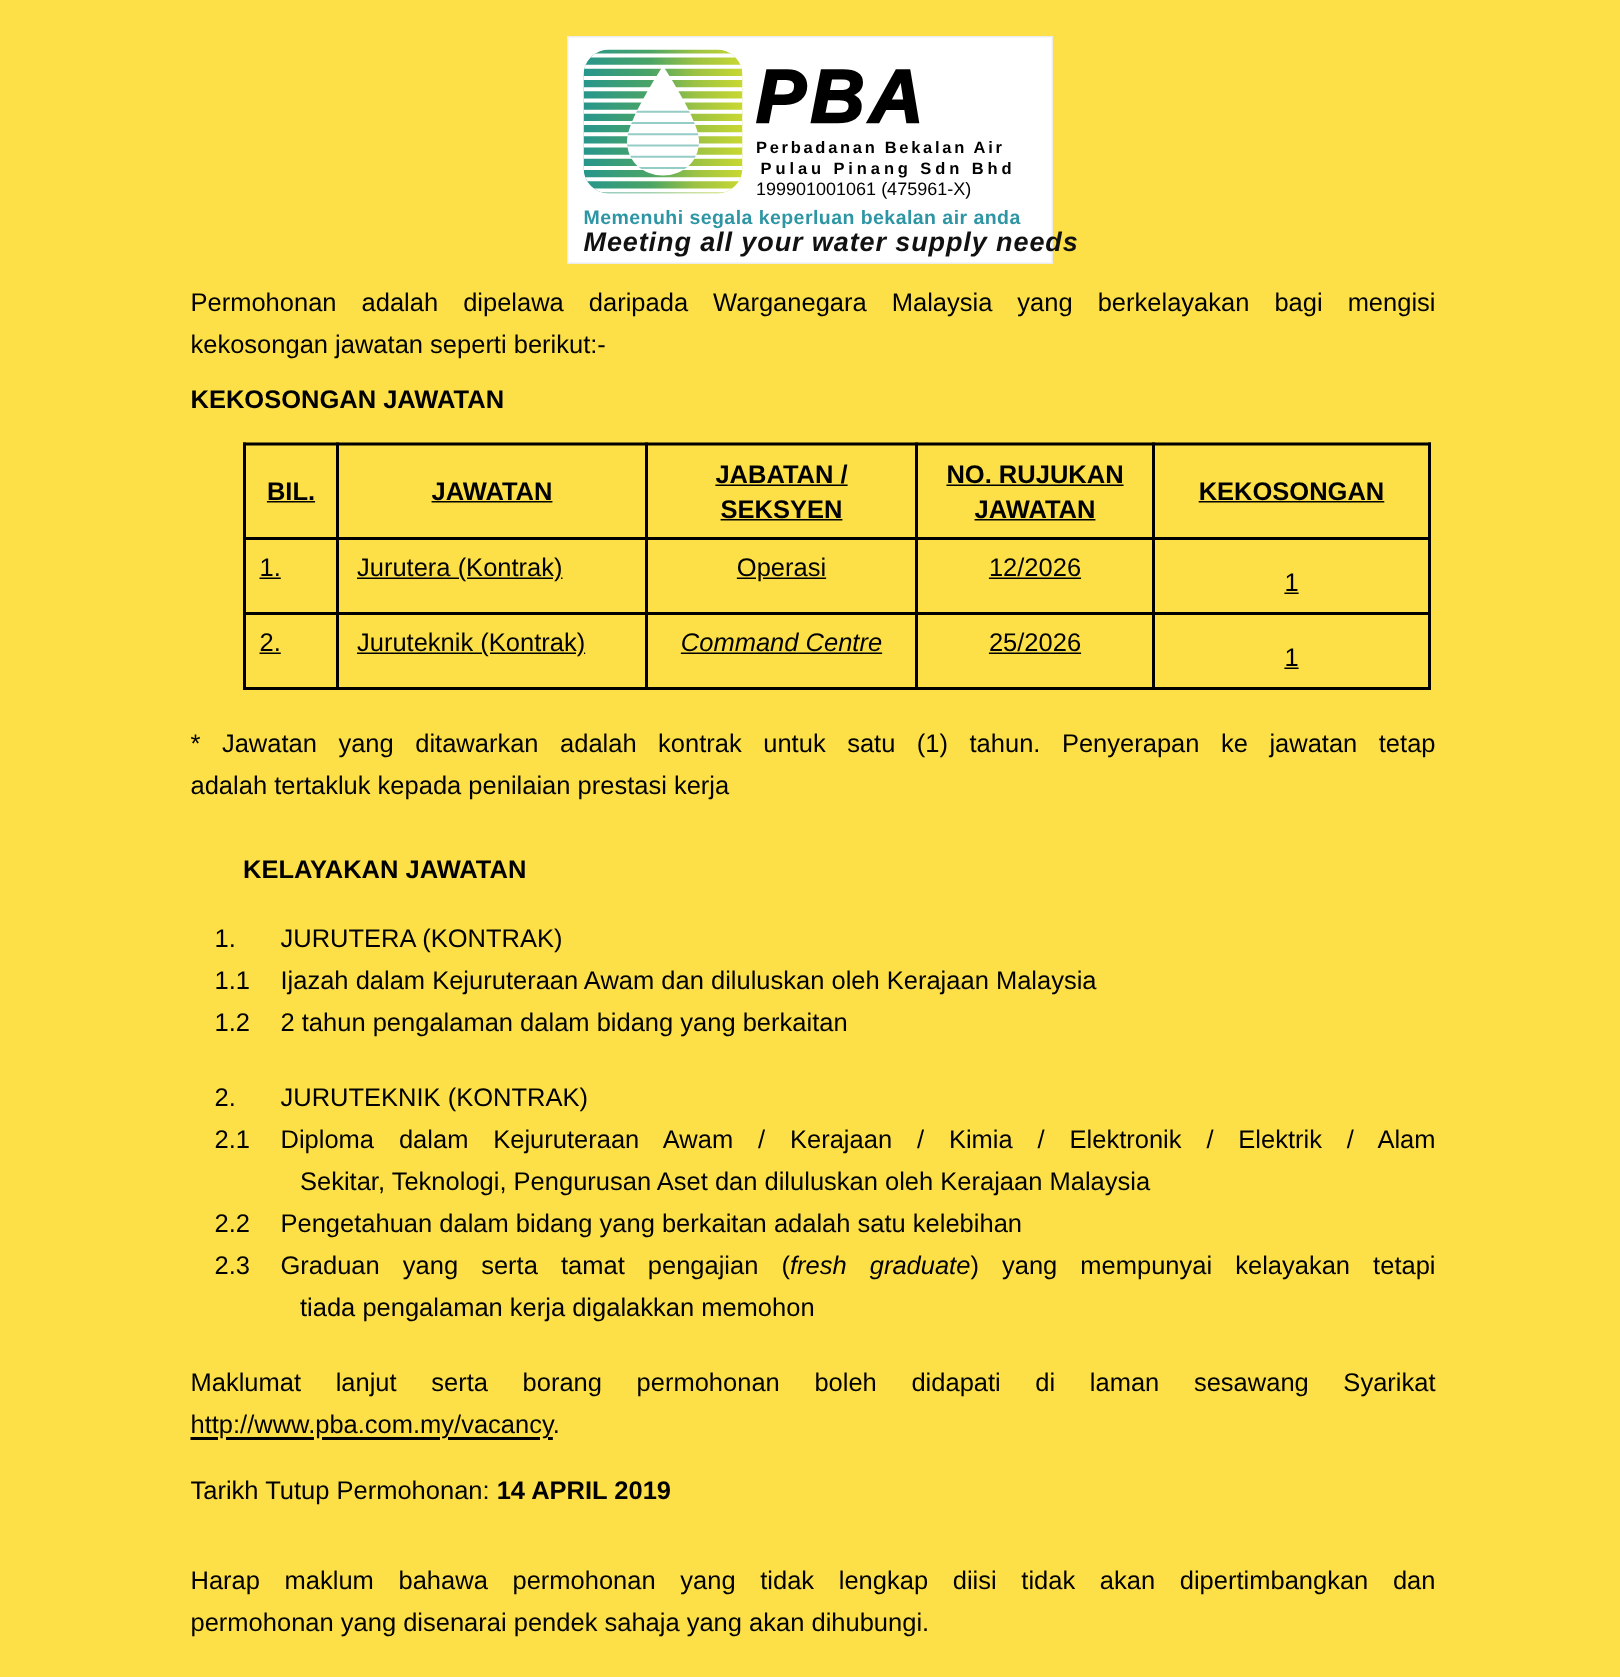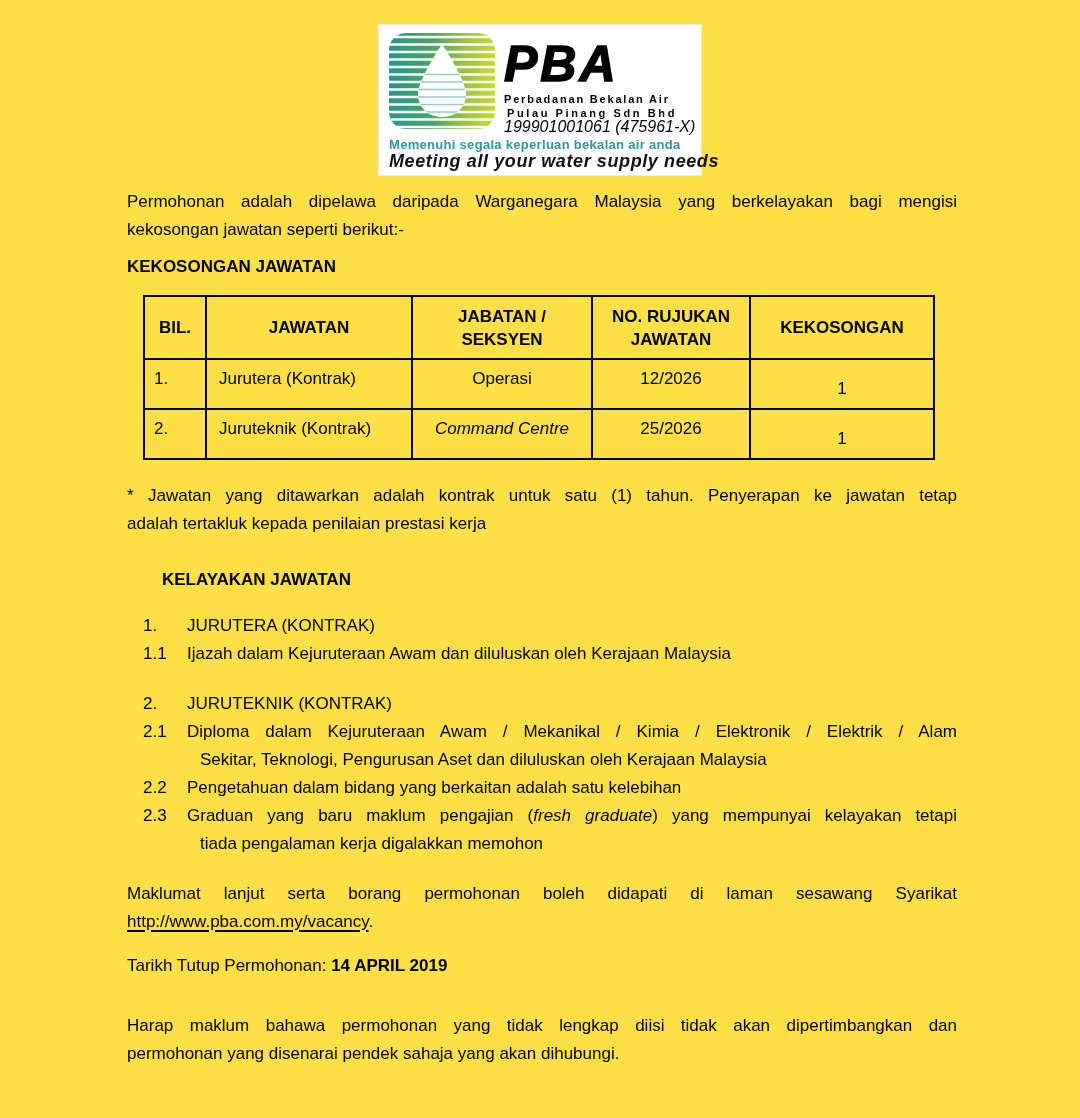--- a/index.html
+++ b/index.html
@@ -15,35 +15,35 @@
   }
   .logo-row{display:flex;align-items:flex-start;}
   .logo-icon{width:106px;height:96px;flex:0 0 106px;}
   .logo-textblock{margin-left:9px;padding-top:6px;width:176px;}
   .pba-acronym{
     font-size:50px;line-height:50px;font-weight:700;font-style:italic;
     letter-spacing:3px;-webkit-text-stroke:1.5px #000;white-space:nowrap;
   }
   .pba-line1{font-size:11px;line-height:14px;font-weight:700;letter-spacing:1.8px;white-space:nowrap;margin-top:3px;}
   .pba-line2{font-size:11px;line-height:14px;font-weight:700;letter-spacing:2.6px;white-space:nowrap;text-align:center;}
-  .pba-reg{font-size:16px;line-height:13px;font-style:italic;text-align:center;white-space:nowrap;}
+  .pba-reg{font-size:12px;line-height:13px;text-align:left;white-space:nowrap;}
   .tagline-my{color:#2d95a4;font-size:13px;line-height:16px;font-weight:600;letter-spacing:0.3px;margin-top:4px;white-space:nowrap;}
   .tagline-en{color:#111;font-size:18px;line-height:16px;font-weight:700;font-style:italic;letter-spacing:0.6px;text-align:right;white-space:nowrap;}
   
   .content{padding:0 123px 0 127px;}
   .intro{margin-top:12px;}
   .jline{text-align:justify;text-align-last:justify;}
   .heading{
     margin-top:9px;font-weight:700;
   }
   .heading span, .qtitle, .url, .closing-date{
     text-decoration-thickness:2px;text-underline-offset:3px;
   }
   
-  table.vac{border-collapse:collapse;table-layout:fixed;margin:14px 0 0 16px;width:790px;}
+  table.vac{border-collapse:collapse;table-layout:fixed;margin:14px 0 0 35px;width:790px;text-decoration:underline;}
   .vac th,.vac td{border:2px solid #000;box-sizing:border-box;overflow:hidden;}
   .vac th{font-weight:700;text-align:center;vertical-align:middle;line-height:23px;height:63px;padding:0 4px;}
   .vac td{height:50px;vertical-align:top;padding-top:5px;}
   td.c-bil{padding-left:9px;}
   td.c-jaw{padding-left:12px;}
   td.c-ctr{text-align:center;border-radius:16px;}
   td.c-mid{text-align:center;vertical-align:middle;padding-top:10px;}
   .italic{font-style:italic;}
   
   .note{margin-top:22px;}
@@ -180,42 +180,46 @@
 
     <div class="qsec">
       <div class="qsec-title">
         <span class="qno">1.</span>
           <span class="qtitle">JURUTERA (KONTRAK)</span>
       </div>
       <div class="qrow">
         <span class="qno">1.1</span>
         <span class="qtext">Ijazah dalam Kejuruteraan Awam dan diluluskan oleh Kerajaan Malaysia</span>
       </div>
+      <div class="qrow">
+        <span class="qno">1.2</span>
+        <span class="qtext">2 tahun pengalaman dalam bidang yang berkaitan</span>
+      </div>
     </div>
 
     <div class="qsec">
       <div class="qsec2-title">
         <span class="qno">2.</span>
           <span class="qtitle">JURUTEKNIK (KONTRAK)</span>
       </div>
       <div class="qrow">
         <span class="qno">2.1</span>
         <span class="qtext">
-          <span class="jline" style="display:block">Diploma dalam Kejuruteraan Awam / Mekanikal / Kimia / Elektronik / Elektrik / Alam</span>
+          <span class="jline" style="display:block">Diploma dalam Kejuruteraan Awam / Kerajaan / Kimia / Elektronik / Elektrik / Alam</span>
           <span class="qcont" style="display:block">Sekitar, Teknologi, Pengurusan Aset dan diluluskan oleh Kerajaan Malaysia</span>
         </span>
       </div>
       <div class="qrow">
         <span class="qno">2.2</span>
         <span class="qtext">Pengetahuan dalam bidang yang berkaitan adalah satu kelebihan</span>
       </div>
       <div class="qrow">
         <span class="qno">2.3</span>
         <span class="qtext">
-          <span class="jline" style="display:block"><span>Graduan yang baru maklum pengajian (</span><span class="italic">fresh graduate</span><span>) yang mempunyai kelayakan tetapi</span></span>
+          <span class="jline" style="display:block"><span>Graduan yang serta tamat pengajian (</span><span class="italic">fresh graduate</span><span>) yang mempunyai kelayakan tetapi</span></span>
           <span class="qcont" style="display:block">tiada pengalaman kerja digalakkan memohon</span>
         </span>
       </div>
     </div>
 
     <div class="maklumat">
       <div class="jline">Maklumat lanjut serta borang permohonan boleh didapati di laman sesawang Syarikat</div>
       <div><a class="url" href="#">http://www.pba.com.my/vacancy</a><span>.</span></div>
     </div>
 

